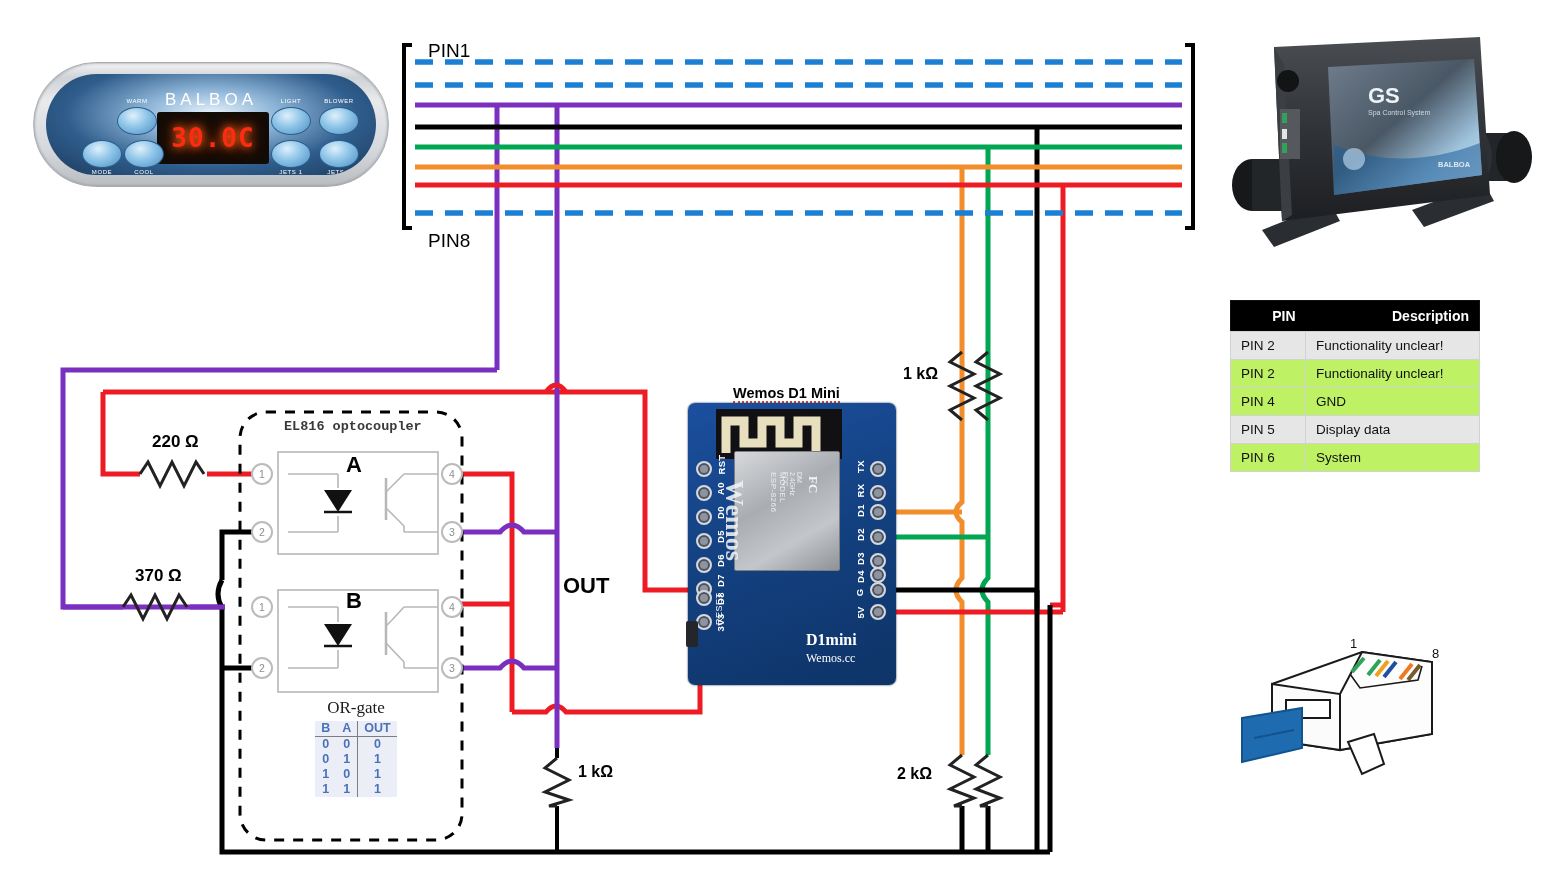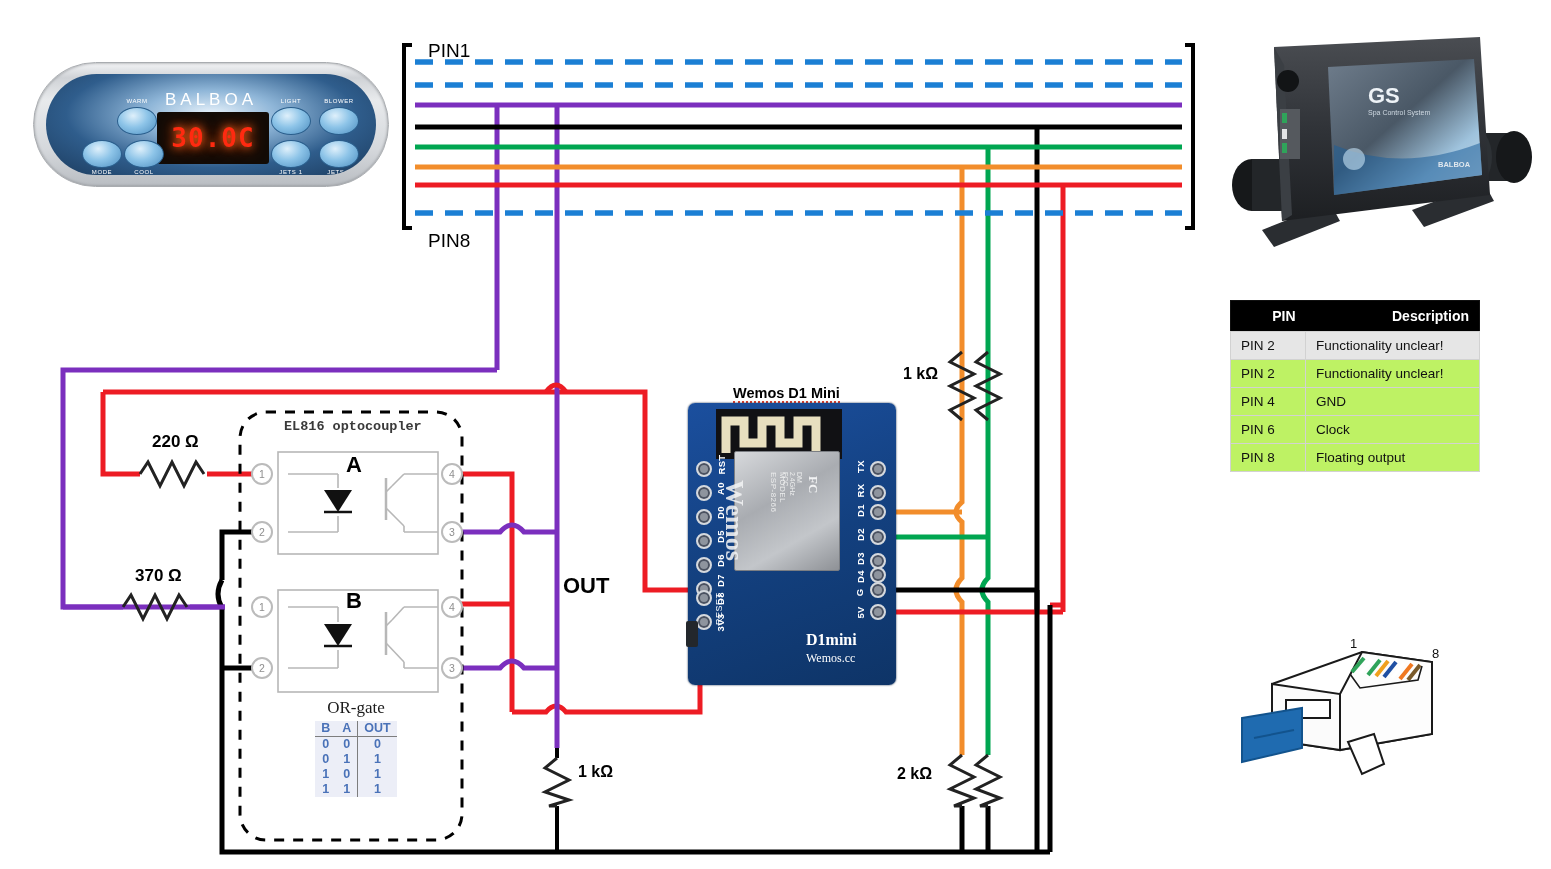--- a/index.html
+++ b/index.html
@@ -603,27 +603,27 @@
           <td>Functionality unclear!</td>
         </tr>
       <tr class="even">
           <td class="pincol">PIN 2</td>
           <td>Functionality unclear!</td>
         </tr>
       <tr class="even">
           <td class="pincol">PIN 4</td>
           <td>GND</td>
         </tr>
+      <tr class="odd">
+          <td class="pincol">PIN 5</td>
+          <td>Display data</td>
+        </tr>
       <tr class="even">
           <td class="pincol">PIN 6</td>
-          <td>Clock</td>
-        </tr>
-      <tr class="even">
-          <td class="pincol">PIN 8</td>
-          <td>Floating output</td>
+          <td>System</td>
         </tr>
     </tbody>
   </table>
 
   <svg id="rj45" viewBox="0 0 250 180">
 
     <path d="M40 62 L130 30 L200 40 L200 112 L108 128 L40 118 Z" fill="#ffffff" stroke="#1a1a1a" stroke-width="2"></path>
     <path d="M40 62 L108 72 L108 128 L40 118 Z" fill="#fbfbfb" stroke="#1a1a1a" stroke-width="2"></path>
     <path d="M108 72 L130 30 L200 40 L200 112 L108 128 Z" fill="#fdfdfd" stroke="#1a1a1a" stroke-width="2"></path>
 

